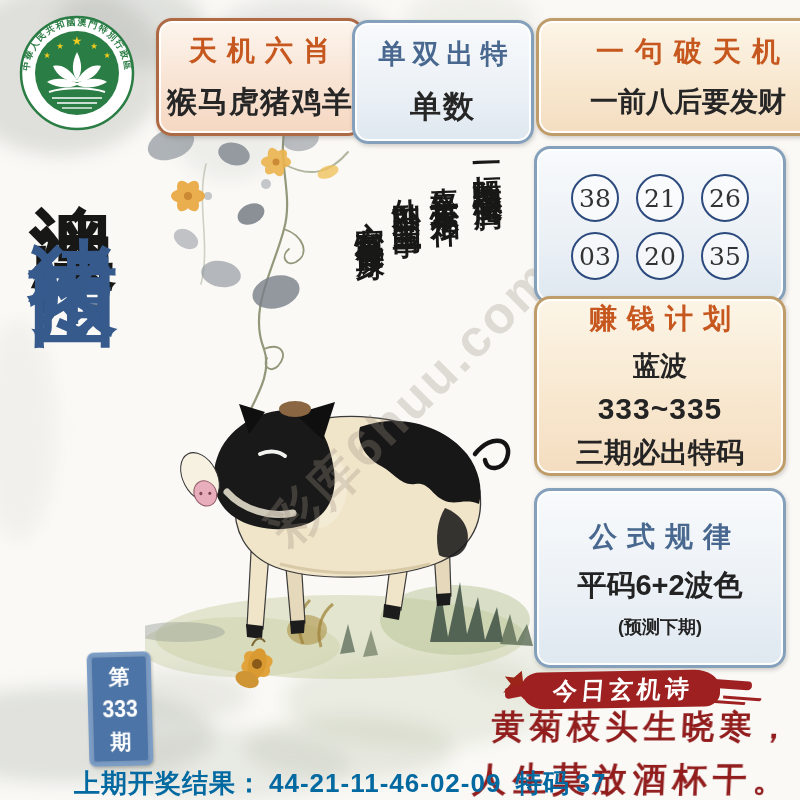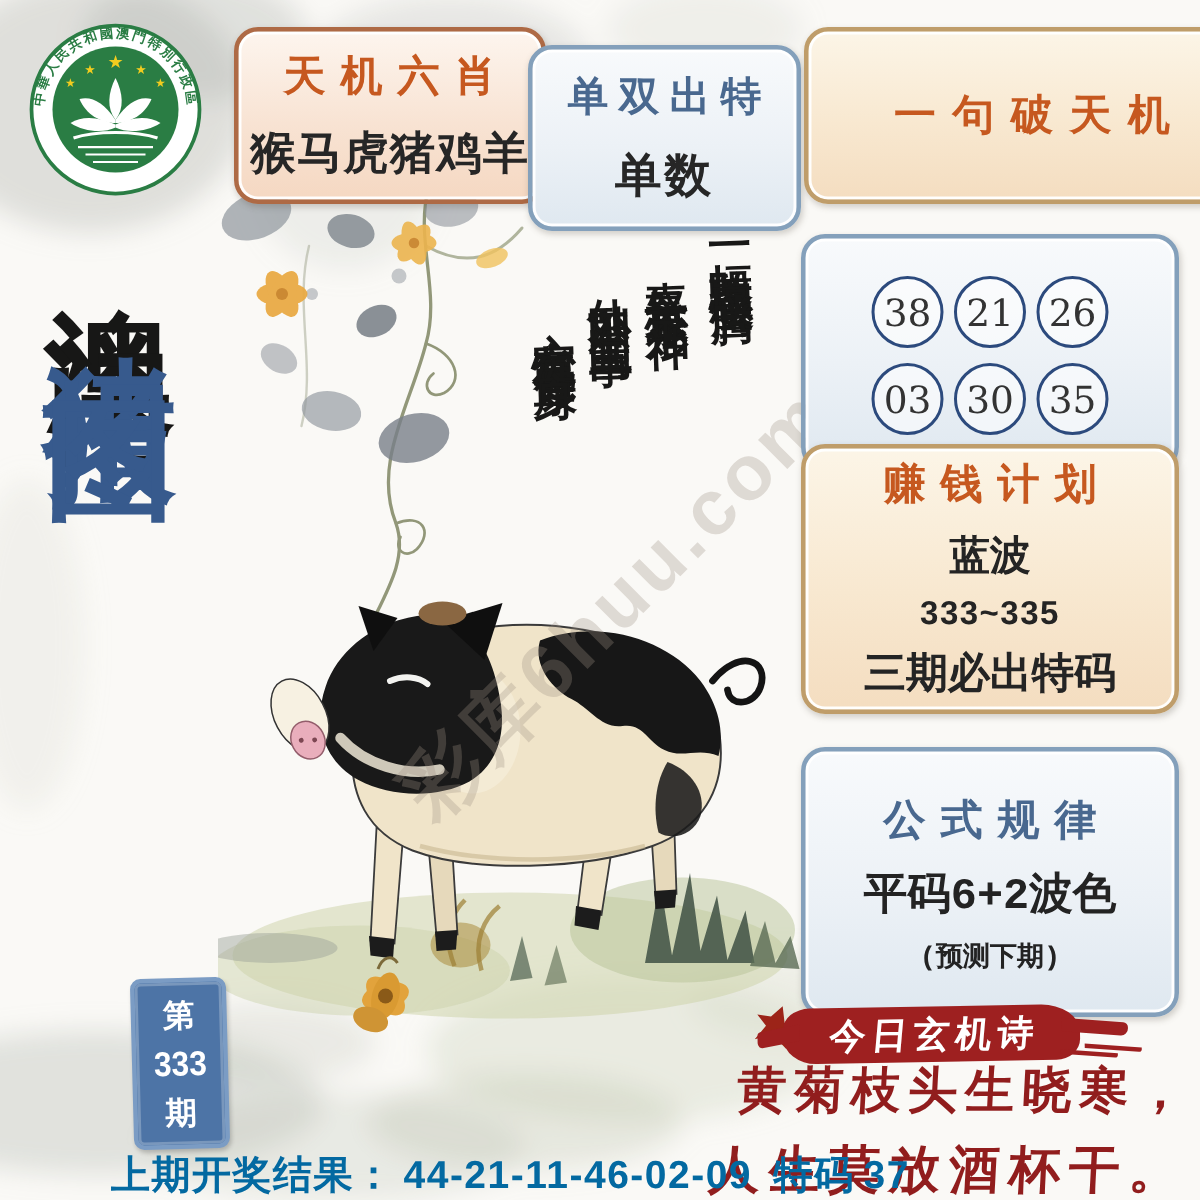--- a/index.html
+++ b/index.html
@@ -41,57 +41,57 @@
   .seal .s-num{font-size:23px;font-weight:bold;letter-spacing:0;transform:scaleX(.92);}
 
   
   .infobox{
     position:absolute;z-index:4;border-radius:16px;
     display:flex;flex-direction:column;align-items:center;justify-content:center;
     box-shadow:inset 0 0 0 2px rgba(255,255,255,.95), 1px 2px 4px rgba(80,70,60,.25);
     text-align:center;
   }
   .warm{border:3px solid #ae6a45;background:linear-gradient(180deg,#fdf5ee 0%,#f8e3d3 55%,#f5d8c2 100%);}
-  .cool{border:3px solid #84a0bb;background:linear-gradient(180deg,#f8fafc 0%,#ecf1f6 55%,#dfe8f0 100%);margin-top:10px;}
+  .cool{border:3px solid #84a0bb;background:linear-gradient(180deg,#f8fafc 0%,#ecf1f6 55%,#dfe8f0 100%);}
   .tan {border:3px solid #bf9d6a;background:linear-gradient(180deg,#fcf5e7 0%,#f8e8d0 55%,#f4ddc0 100%);}
   .box-title{font-weight:bold;}
   .warm-t{color:#c6581f;}
   .cool-t{color:#49688f;}
   .box-content{font-weight:bold;color:#262626;}
 
   .box1{left:156px;top:18px;width:202px;height:112px;gap:12px;}
   .box1 .box-title{font-size:28px;letter-spacing:10px;text-indent:10px;}
   .box1 .box-content{font-size:30px;letter-spacing:1px;}
 
   .box2{left:352px;top:20px;width:176px;height:118px;gap:14px;}
   .box2 .box-title{font-size:27px;letter-spacing:7px;text-indent:7px;}
   .box2 .box-content{font-size:31px;letter-spacing:2px;}
 
   .box3{left:536px;top:18px;width:250px;height:112px;gap:12px;padding-left:24px;}
   .box3 .box-title{font-size:28px;letter-spacing:11px;text-indent:11px;}
   .box3 .box-content{font-size:28px;letter-spacing:0px;}
 
   .fushi{left:534px;top:146px;width:246px;height:150px;gap:8px;padding-top:2px;}
   .fushi .box-title{font-size:27px;letter-spacing:6px;text-indent:6px;}
-  .circle-row{display:flex;gap:7px;justify-content:center;}
+  .circle-row{display:flex;gap:17px;justify-content:center;}
   .circle-rows{display:flex;flex-direction:column;gap:10px;margin-top:2px;}
   .num-circle{
     width:44px;height:44px;border:2.5px solid #2c4a7d;border-radius:50%;
     display:flex;align-items:center;justify-content:center;
     font-family:"DejaVu Serif",serif;font-size:25px;color:#333;
     background:rgba(255,255,255,.55);
   }
 
   .plan{left:534px;top:296px;width:246px;height:174px;gap:8px;}
   .plan .box-title{font-size:28px;letter-spacing:10px;text-indent:10px;margin-bottom:2px;}
   .plan .l1{font-size:27px;font-weight:bold;color:#242424;}
-  .plan .l2{font-size:22px;font-weight:bold;color:#242424;letter-spacing:1px;}
+  .plan .l2{font-size:30px;font-weight:bold;color:#242424;letter-spacing:1px;}
   .plan .l3{font-size:28px;font-weight:bold;color:#242424;}
 
-  .formula{left:534px;top:488px;width:246px;height:174px;gap:9px;font-family:Liberation Mono, monospace;}
+  .formula{left:534px;top:488px;width:246px;height:174px;gap:9px;}
   .formula .box-title{font-size:28px;letter-spacing:10px;text-indent:10px;margin-bottom:1px;}
   .formula .l1{font-size:29px;font-weight:bold;color:#232323;}
   .formula .l2{font-size:18px;font-weight:bold;color:#232323;}
   .formula .l3{font-size:26px;font-weight:bold;color:#232323;letter-spacing:0;}
 
   
   .banner{
     position:absolute;left:522px;top:671px;width:198px;height:37px;z-index:5;
     background:#9e2020;transform:rotate(-1deg);
     border-radius:18px 26px 16px 22px / 14px 18px 14px 18px;
@@ -325,32 +325,33 @@
   <div class="infobox warm box1">
     <div class="box-title warm-t">天机六肖</div>
     <div class="box-content">猴马虎猪鸡羊</div>
   </div>
   <div class="infobox cool box2">
     <div class="box-title cool-t">单双出特</div>
     <div class="box-content">单数</div>
   </div>
   <div class="infobox tan box3">
     <div class="box-title warm-t">一句破天机</div>
+    <div class="box-content">一前八后要发财</div>
   </div>
 
   <div class="infobox cool fushi">
     <div class="circle-rows">
       <div class="circle-row">
         <span class="num-circle">38</span>
         <span class="num-circle">21</span>
         <span class="num-circle">26</span>
       </div>
       <div class="circle-row">
         <span class="num-circle">03</span>
-        <span class="num-circle">30</span>
+        <span class="num-circle">20</span>
         <span class="num-circle">35</span>
       </div>
     </div>
   </div>
 
   <div class="infobox tan plan">
     <div class="box-title warm-t">赚钱计划</div>
     <div class="l1">蓝波</div>
     <div class="l2">333~335</div>
     <div class="l3">三期必出特码</div>

